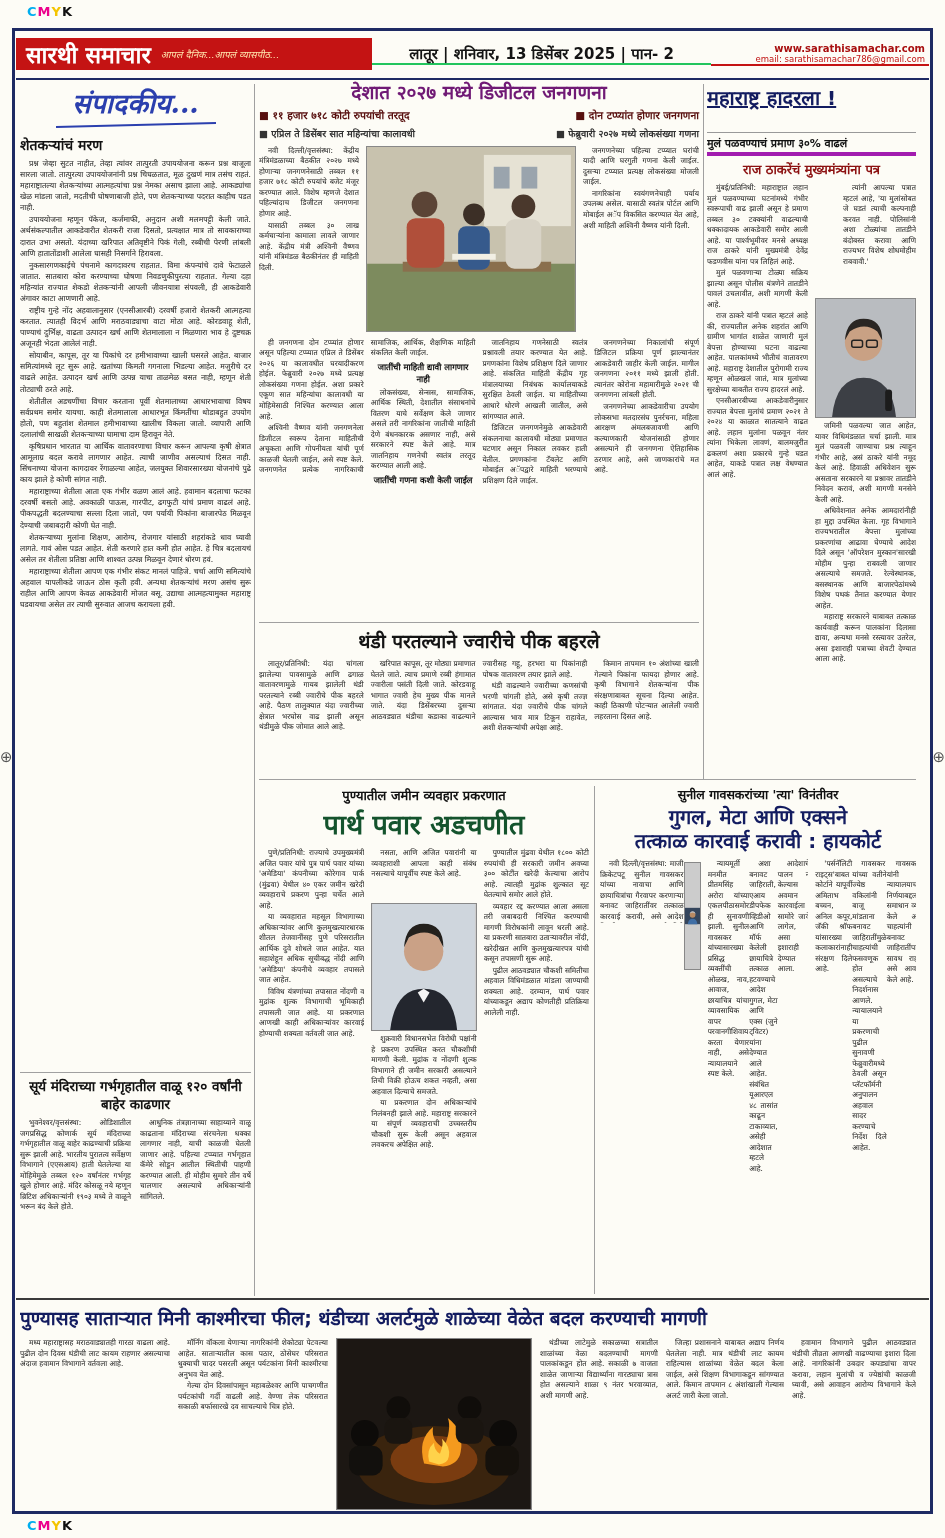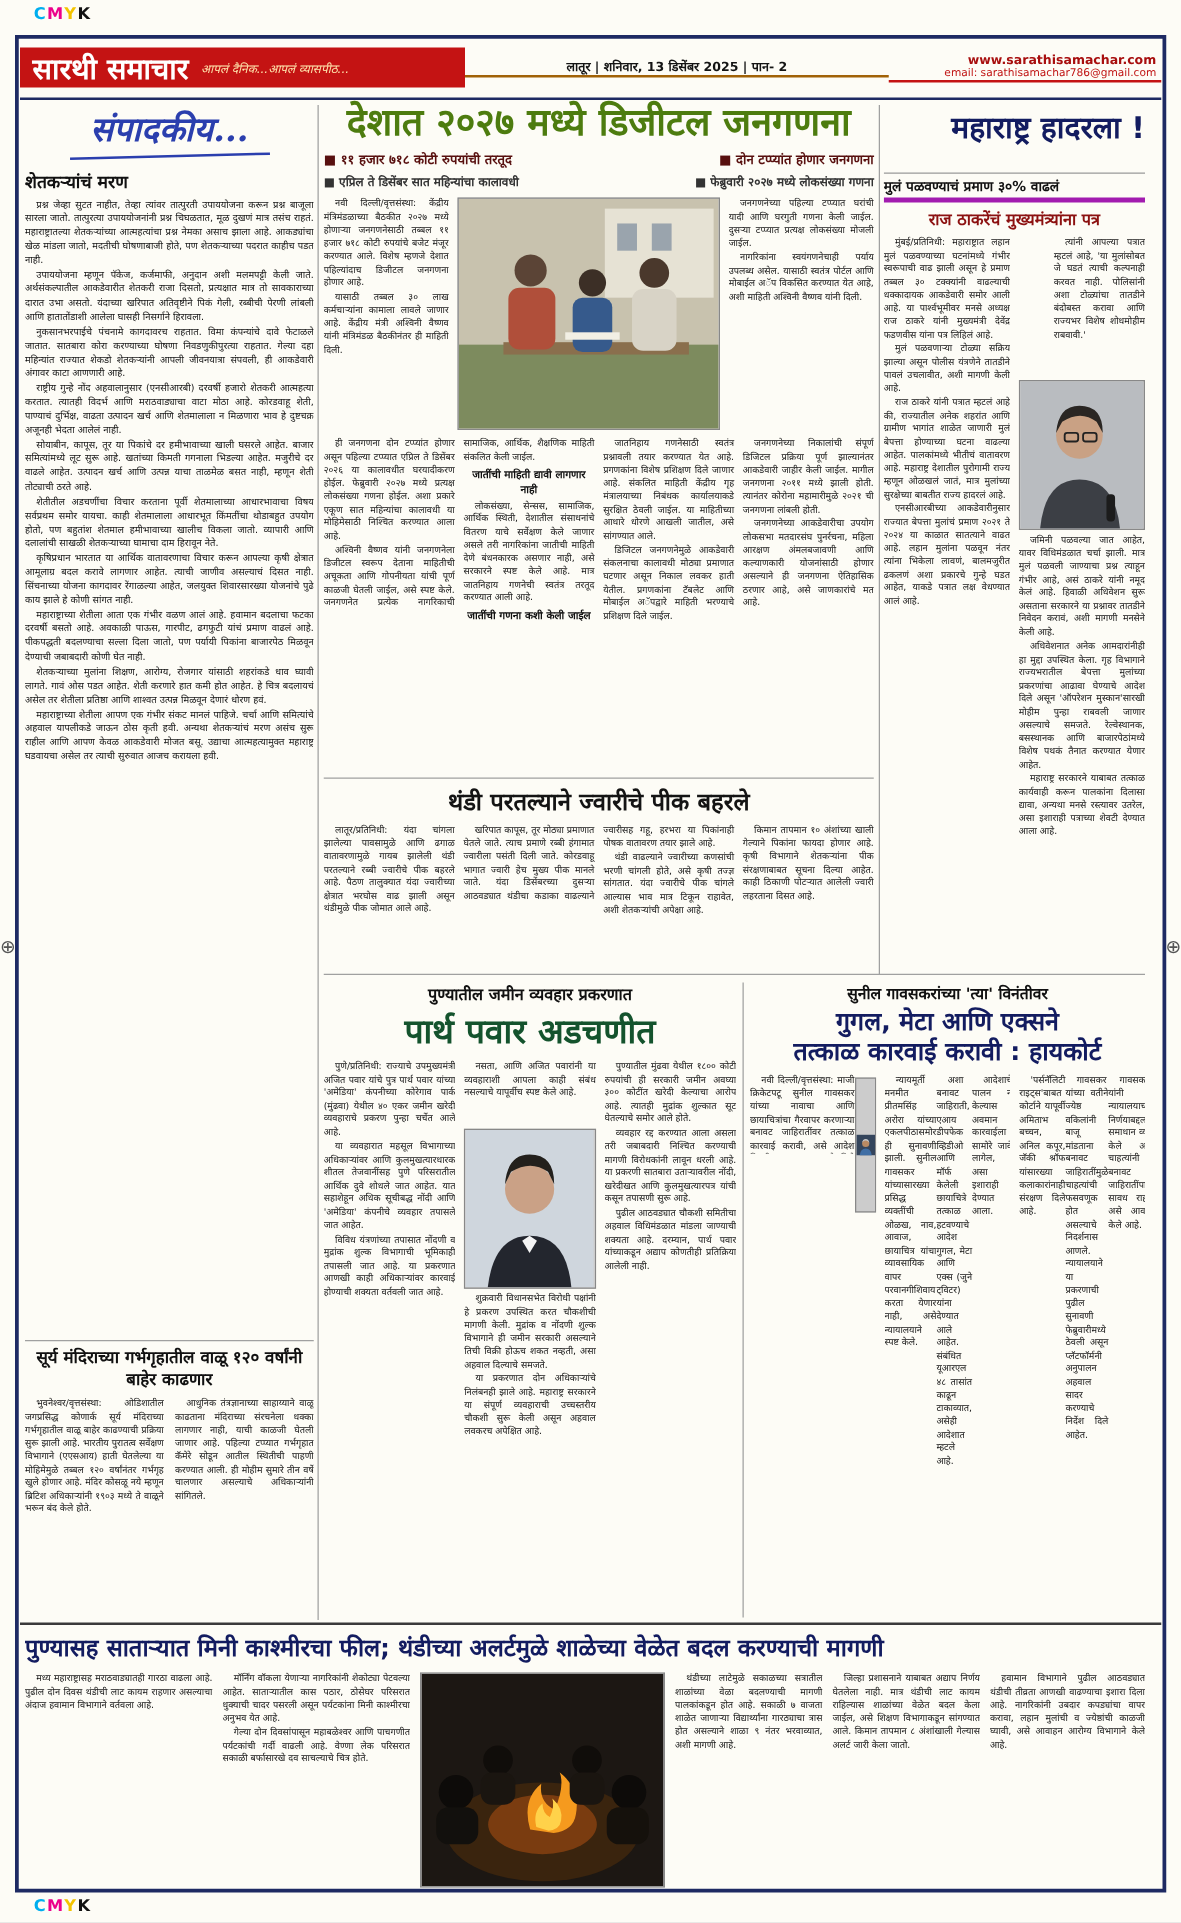--- a/index.html
+++ b/index.html
@@ -13,21 +13,21 @@
 
   .frame { position:absolute; left:12px; top:28px; width:921px; height:1486px; border:3px solid #1e2a63; pointer-events:none; }
   .regmark { position:absolute; top:748px; font-size:15px; color:#555; }
   .rm-left { left:0px; } .rm-right { right:0px; }
 
   
   .masthead { position:absolute; left:16px; top:32px; width:913px; height:44px; display:flex;align-items:center; }
   .mh-red { width:356px; background:#c41313; color:#fff; display:flex; align-items:center; gap:10px; padding:0 10px; }
   .mh-title { font-size:23px; font-weight:bold; white-space:nowrap; }
   .mh-tag { font-size:9.5px; color:#ffe5ad; font-style:italic; white-space:nowrap; }
-  .mh-center { flex:1; display:flex; align-items:center; justify-content:center; font-weight:bold; font-size:10px; color:#141414; border-bottom:2px solid #a16207; }
+  .mh-center { flex:1; display:flex; align-items:center; justify-content:center; font-weight:bold; font-size:15px; color:#141414; border-bottom:2px solid #22c55e; }
   .mh-right { width:218px; display:flex; flex-direction:column; justify-content:center; align-items:flex-end; padding-right:4px; border-bottom:2px solid #c41313; }
   .mh-web { font-size:10px; font-weight:bold; color:#a80f0f; }
   .mh-mail { font-size:8.5px; color:#c01414; }
   .topline { position:absolute; left:16px; top:78px; width:913px; height:2px; background:#1e2a63; }
 
   
   .bt p { font-size:7.4px; line-height:1.42; text-align:justify; color:#161616; margin-bottom:1px; text-indent:9px; }
   .bt p.p-sub { font-weight:bold; text-align:center; text-indent:0; font-size:8.4px; margin:3px 0 2px; color:#111; }
   .ncol { overflow:hidden; }
 
@@ -49,21 +49,21 @@
   .ed-body { height:calc(100% - 72px); overflow:hidden; }
   .ed-body p { font-size:7.6px; line-height:1.46; }
 
   
   .suntemple { position:absolute; left:20px; top:1078px; width:231px; height:218px; overflow:hidden; }
   .st-head { font-size:13.5px; font-weight:bold; line-height:1.3; color:#111; margin-bottom:5px; text-align:center; }
   .st-body { column-count:2; column-gap:9px; column-fill:balance; height:170px; overflow:hidden; }
 
   
   .census { position:absolute; left:259px; top:82px; width:440px; }
-  .c-head { font-size:30px; font-weight:bold; color:#4d7c0f; text-align:center; line-height:1.1; }
+  .c-head { font-size:19px; font-weight:bold; color:#701a75; text-align:center; line-height:1.1; }
   .c-sub { display:flex; justify-content:space-between; font-weight:bold; margin-top:5px; }
   .c-sub1 span { font-size:10.5px; color:#58100f; }
   .c-sub2 span { font-size:9.5px; color:#333; }
   .c-row1 { display:flex; gap:7px; margin-top:6px; height:186px; }
   .c-col1 { width:100px; } .c-col4 { flex:1; }
   .photo { border:1px solid #888; overflow:hidden; background:#ccc; }
   .photo svg { width:100%; height:100%; display:block; }
   .c-photo { width:210px; height:186px; }
   .c-row2 { margin-top:6px; column-count:4; column-gap:7px; column-fill:balance; height:282px; overflow:hidden; }
 
@@ -86,21 +86,21 @@
   .gav { position:absolute; left:600px; top:786px; width:316px; height:508px; overflow:hidden; }
   .g-kick { text-align:center; font-weight:bold; font-size:12.5px; color:#111; }
   .g-head { text-align:center; font-weight:bold; font-size:20px; line-height:1.2; color:#131c60; margin:2px 0 6px; }
   .g-cols { display:flex; gap:7px; height:420px; }
   .gcol { flex:1; overflow:hidden; display:flex; }
   .chunk-top-g { height:64px; overflow:hidden; }
   .g-photo { width:100%; height:108px; margin:3px 0; }
 
   
   .mah { position:absolute; left:707px; top:84px; width:209px; height:694px; overflow:hidden; }
-  .m-head { font-size:24px; font-weight:bold; color:#131c60; text-align:right; }
+  .m-head { font-size:20px; font-weight:bold; color:#131c60; text-align:left;text-decoration:underline; }
   .m-sub1 { font-size:11px; font-weight:bold; text-align:left; margin-top:21px; padding:2px 0; border-top:1px solid #999; border-bottom:4px solid #a21caf; color:#111; }
   .m-sub2 { font-size:13px; font-weight:bold; text-align:center; color:#8c1111; margin:4px 0 5px; }
   .m-cols { display:flex; gap:7px; height:584px; }
   .mcol { flex:1; overflow:hidden; display:flex; flex-direction:column; }
   .chunk-top-m { height:112px; overflow:hidden;margin-left:28px; }
   .m-photo { width:100%; height:120px; margin:3px 0; }
 
   
   .bottom { position:absolute; left:20px; top:1305px; width:896px; height:206px; overflow:hidden; }
   .b-head { font-size:19px; font-weight:bold; color:#131c60; white-space:nowrap; overflow:hidden; }
@@ -133,21 +133,21 @@
     </div>
   </header>
   <div class="topline"></div>
 
   <section class="editorial">
     <div class="ed-script">संपादकीय...</div>
     <h2 class="ed-head">शेतकऱ्यांचं मरण</h2>
     <div class="ed-body bt">
         <p>प्रश्न जेव्हा सुटत नाहीत, तेव्हा त्यांवर तात्पुरती उपाययोजना करून प्रश्न बाजूला सारला जातो. तात्पुरत्या उपाययोजनांनी प्रश्न चिघळतात, मूळ दुखणं मात्र तसंच राहतं. महाराष्ट्रातल्या शेतकऱ्यांच्या आत्महत्यांचा प्रश्न नेमका असाच झाला आहे. आकड्यांचा खेळ मांडला जातो, मदतीची घोषणाबाजी होते, पण शेतकऱ्याच्या पदरात काहीच पडत नाही.</p>
         <p>उपाययोजना म्हणून पॅकेज, कर्जमाफी, अनुदान अशी मलमपट्टी केली जाते. अर्थसंकल्पातील आकडेवारीत शेतकरी राजा दिसतो, प्रत्यक्षात मात्र तो सावकाराच्या दारात उभा असतो. यंदाच्या खरिपात अतिवृष्टीने पिकं गेली, रब्बीची पेरणी लांबली आणि हातातोंडाशी आलेला घासही निसर्गाने हिरावला.</p>
-        <p>नुकसानभरपाईचे पंचनामे कागदावरच राहतात. विमा कंपन्यांचे दावे फेटाळले जातात. सातबारा कोरा करण्याच्या घोषणा निवडणुकीपुरत्या राहतात. गेल्या दहा महिन्यांत राज्यात शेकडो शेतकऱ्यांनी आपली जीवनयात्रा संपवली, ही आकडेवारी अंगावर काटा आणणारी आहे.</p>
+        <p>नुकसारगणकाईचे पंचनामे कागदावरच राहतात. विमा कंपन्यांचे दावे फेटाळले जातात. सातबारा कोरा करण्याच्या घोषणा निवडणुकीपुरत्या राहतात. गेल्या दहा महिन्यांत राज्यात शेकडो शेतकऱ्यांनी आपली जीवनयात्रा संपवली, ही आकडेवारी अंगावर काटा आणणारी आहे.</p>
         <p>राष्ट्रीय गुन्हे नोंद अहवालानुसार (एनसीआरबी) दरवर्षी हजारो शेतकरी आत्महत्या करतात. त्यातही विदर्भ आणि मराठवाड्याचा वाटा मोठा आहे. कोरडवाहू शेती, पाण्याचं दुर्भिक्ष, वाढता उत्पादन खर्च आणि शेतमालाला न मिळणारा भाव हे दुष्टचक्र अजूनही भेदता आलेलं नाही.</p>
         <p>सोयाबीन, कापूस, तूर या पिकांचे दर हमीभावाच्या खाली घसरले आहेत. बाजार समित्यांमध्ये लूट सुरू आहे. खतांच्या किमती गगनाला भिडल्या आहेत. मजुरीचे दर वाढले आहेत. उत्पादन खर्च आणि उत्पन्न याचा ताळमेळ बसत नाही, म्हणून शेती तोट्याची ठरते आहे.</p>
         <p>शेतीतील अडचणींचा विचार करताना पूर्वी शेतमालाच्या आधारभावाचा विषय सर्वप्रथम समोर यायचा. काही शेतमालाला आधारभूत किंमतींचा थोडाबहुत उपयोग होतो, पण बहुतांश शेतमाल हमीभावाच्या खालीच विकला जातो. व्यापारी आणि दलालांची साखळी शेतकऱ्याच्या घामाचा दाम हिरावून नेते.</p>
         <p>कृषिप्रधान भारतात या आर्थिक वातावरणाचा विचार करून आपल्या कृषी क्षेत्रात आमूलाग्र बदल करावे लागणार आहेत. त्याची जाणीव असल्याचं दिसत नाही. सिंचनाच्या योजना कागदावर रेंगाळल्या आहेत, जलयुक्त शिवारसारख्या योजनांचे पुढे काय झाले हे कोणी सांगत नाही.</p>
         <p>महाराष्ट्राच्या शेतीला आता एक गंभीर वळण आलं आहे. हवामान बदलाचा फटका दरवर्षी बसतो आहे. अवकाळी पाऊस, गारपीट, ढगफुटी यांचं प्रमाण वाढलं आहे. पीकपद्धती बदलण्याचा सल्ला दिला जातो, पण पर्यायी पिकांना बाजारपेठ मिळवून देण्याची जबाबदारी कोणी घेत नाही.</p>
         <p>शेतकऱ्याच्या मुलांना शिक्षण, आरोग्य, रोजगार यांसाठी शहरांकडे धाव घ्यावी लागते. गावं ओस पडत आहेत. शेती करणारे हात कमी होत आहेत. हे चित्र बदलायचं असेल तर शेतीला प्रतिष्ठा आणि शाश्वत उत्पन्न मिळवून देणारं धोरण हवं.</p>
         <p>महाराष्ट्राच्या शेतीला आपण एक गंभीर संकट मानलं पाहिजे. चर्चा आणि समित्यांचे अहवाल यापलीकडे जाऊन ठोस कृती हवी. अन्यथा शेतकऱ्यांचं मरण असंच सुरू राहील आणि आपण केवळ आकडेवारी मोजत बसू. उद्याचा आत्महत्यामुक्त महाराष्ट्र घडवायचा असेल तर त्याची सुरुवात आजच करायला हवी.</p>
       </div>
   </section>
 

